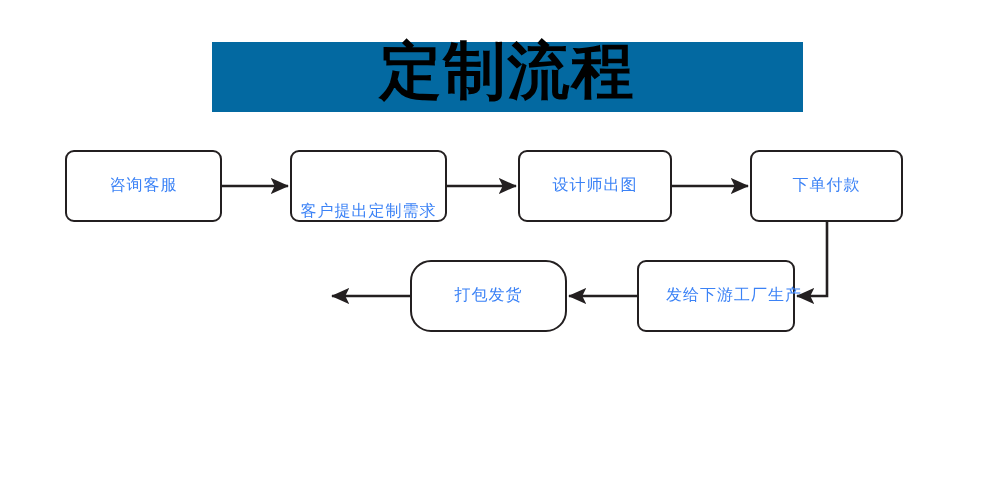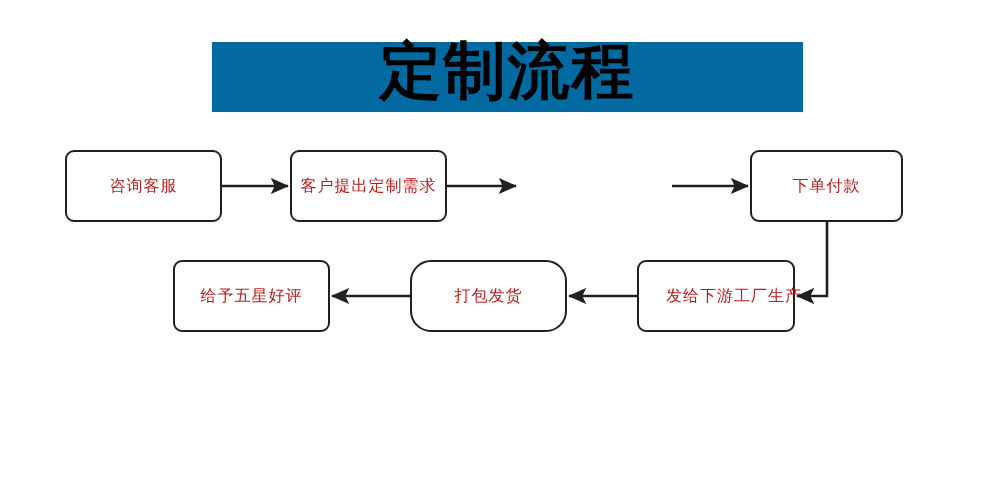--- a/index.html
+++ b/index.html
@@ -44,23 +44,23 @@
     position: absolute;
     box-sizing: border-box;
     background: #ffffff;
     border: 2px solid #231f20;
     border-radius: 9px;
     display: flex;
     align-items: center;
     justify-content: center;
   }
   .node-label {
-    font-family: Liberation Sans, sans-serif;
+    font-family: Liberation Mono, monospace;
     font-size: 16px;
-    color: #b91c1c;
+    color: #3b82f6;
     white-space: nowrap;
     letter-spacing: 1px;
     line-height: 1;
   }
   
   #connectors {
     position: absolute;
     left: 0;
     top: 0;
     width: 1001px;
@@ -74,40 +74,40 @@
 <div id="canvas">
 
   <div id="title-banner">
     <div id="title-text">定制流程</div>
   </div>
 
   <div class="node" style="left:65px;  top:150px; width:157px; height:72px;">
     <span class="node-label">咨询客服</span>
   </div>
 
-  <div class="node" style="left:290px; top:150px; width:157px; height:72px;">
+  <div class="node" style="left:290px; top:150px; width:157px; height:72px;align-items:flex-end;">
     <span class="node-label">客户提出定制需求</span>
   </div>
 
+  <div class="node" style="left:518px; top:150px; width:154px; height:72px;">
+    <span class="node-label">设计师出图</span>
+  </div>
 
   <div class="node" style="left:750px; top:150px; width:153px; height:72px;">
     <span class="node-label">下单付款</span>
   </div>
 
   <div class="node" style="left:637px; top:260px; width:158px; height:72px;padding-left:36px;">
     <span class="node-label">发给下游工厂生产</span>
   </div>
 
   <div class="node" style="left:410px; top:260px; width:157px; height:72px;border-radius:21px;">
     <span class="node-label">打包发货</span>
   </div>
 
-  <div class="node" style="left:173px; top:260px; width:157px; height:72px;">
-    <span class="node-label">给予五星好评</span>
-  </div>
 
   <svg id="connectors" viewBox="0 0 1001 500" xmlns="http://www.w3.org/2000/svg">
     <defs>
       <marker id="arrow-r" viewBox="0 0 10 10" refX="9.5" refY="5" markerWidth="7" markerHeight="7" orient="auto-start-reverse">
         <path d="M 0 0.6 L 10 5 L 0 9.4 L 2.2 5 Z" fill="#231f20"></path>
       </marker>
     </defs>
 
     <g>
       <line x1="222" y1="186" x2="288" y2="186" stroke="#231f20" stroke-width="2.6" marker-end="url(#arrow-r)"></line>

